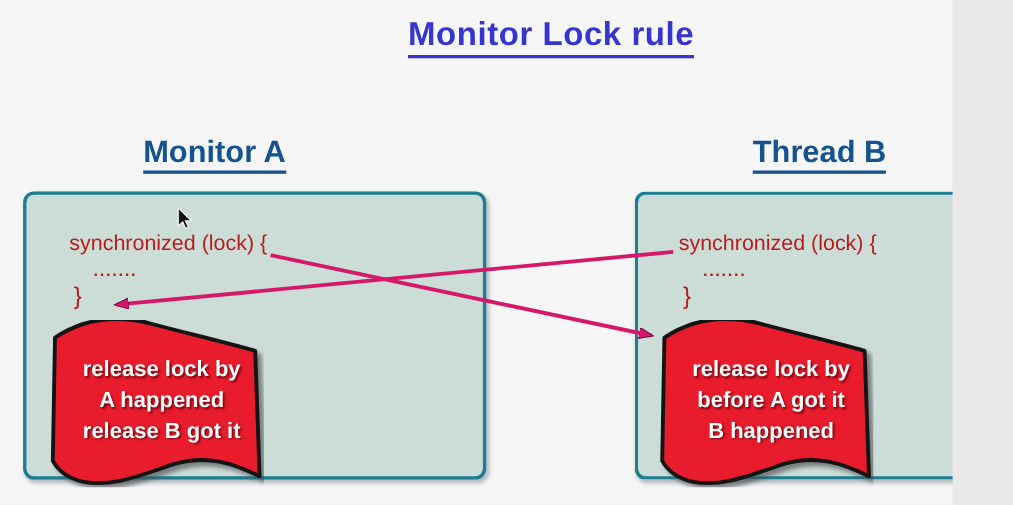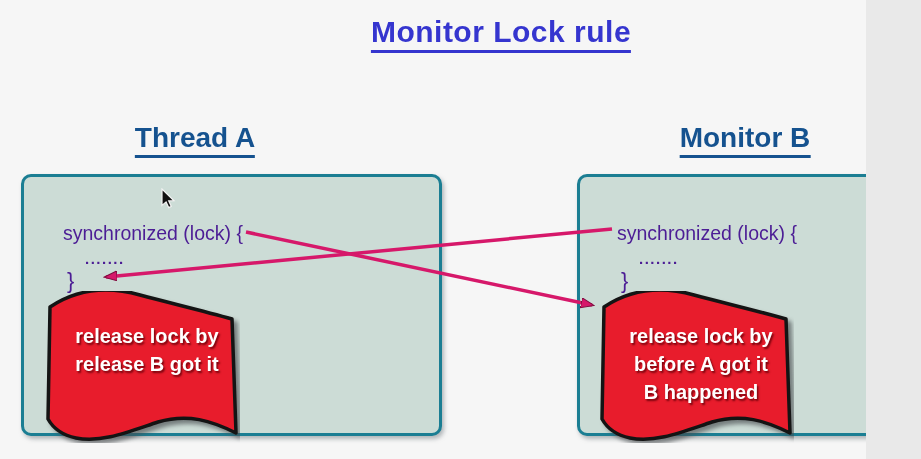--- a/index.html
+++ b/index.html
@@ -48,23 +48,22 @@
     background: #ccdcd6;
     border: 3px solid #1b7e93;
     border-radius: 10px;
     box-shadow: 2px 3px 4px rgba(120,130,135,0.55);
   }
   .thread-box.a { left: 21px;  width: 415px; }
   .thread-box.b { left: 577px; width: 352px; border-right-width: 0; border-bottom-right-radius: 0; border-top-right-radius: 0; }
 
   .code-line {
     position: absolute;
-    color: #4c1d95;
+    color: #b91c1c;
     white-space: nowrap;
-    margin-top: 12px;
   }
   .sync-line  { top: 210px; font-size: 19.5px; }
   .dots-line  { top: 238px; font-size: 15px; font-weight: bold; letter-spacing: 1.5px; }
   .brace-line { top: 256px; font-size: 22px; }
   .pos-sync-a  { left: 63px;  } .pos-sync-b  { left: 617px; }
   .pos-dots-a  { left: 85px;  } .pos-dots-b  { left: 639px; }
   .pos-brace-a { left: 67px;  } .pos-brace-b { left: 621px; }
 
   .flag {
     position: absolute;
@@ -100,41 +99,42 @@
     top: 188px;
   }
 </style>
 </head>
 <body>
 
 <div class="stage">
 
   <div class="page-title">Monitor Lock rule</div>
 
-  <div class="thread-heading a">Thread A</div>
-  <div class="thread-heading b">Monitor B</div>
+  <div class="thread-heading a">Monitor A</div>
+  <div class="thread-heading b">Thread B</div>
 
   <div class="thread-box a"></div>
   <div class="thread-box b"></div>
 
   <div class="code-line sync-line pos-sync-a">synchronized (lock) {</div>
   <div class="code-line dots-line pos-dots-a">.......</div>
   <div class="code-line brace-line pos-brace-a">}</div>
 
   <div class="code-line sync-line pos-sync-b">synchronized (lock) {</div>
   <div class="code-line dots-line pos-dots-b">.......</div>
   <div class="code-line brace-line pos-brace-b">}</div>
 
   <div class="flag a">
     <svg width="198" height="152" viewBox="0 0 198 152">
       <path class="flag-shape" d="M 8,16 C 32,0 62,-6 98,4 C 132,13 162,20 190,28 L 194,142
                C 170,130 146,122 116,131 C 86,141 60,152 34,147 C 20,144 11,137 6,128 Z" fill="#e81c2c" stroke="#141414" stroke-width="3.5" stroke-linejoin="round"></path>
     </svg>
     <div class="flag-text">
       <div>release lock by</div>
+      <div>A happened</div>
       <div>release B got it</div>
     </div>
   </div>
 
   <div class="flag b">
     <svg width="198" height="152" viewBox="0 0 198 152">
       <path class="flag-shape" d="M 8,16 C 32,0 62,-6 98,4 C 132,13 162,20 190,28 L 194,142
                C 170,130 146,122 116,131 C 86,141 60,152 34,147 C 20,144 11,137 6,128 Z" fill="#e81c2c" stroke="#141414" stroke-width="3.5" stroke-linejoin="round"></path>
     </svg>
     <div class="flag-text">

